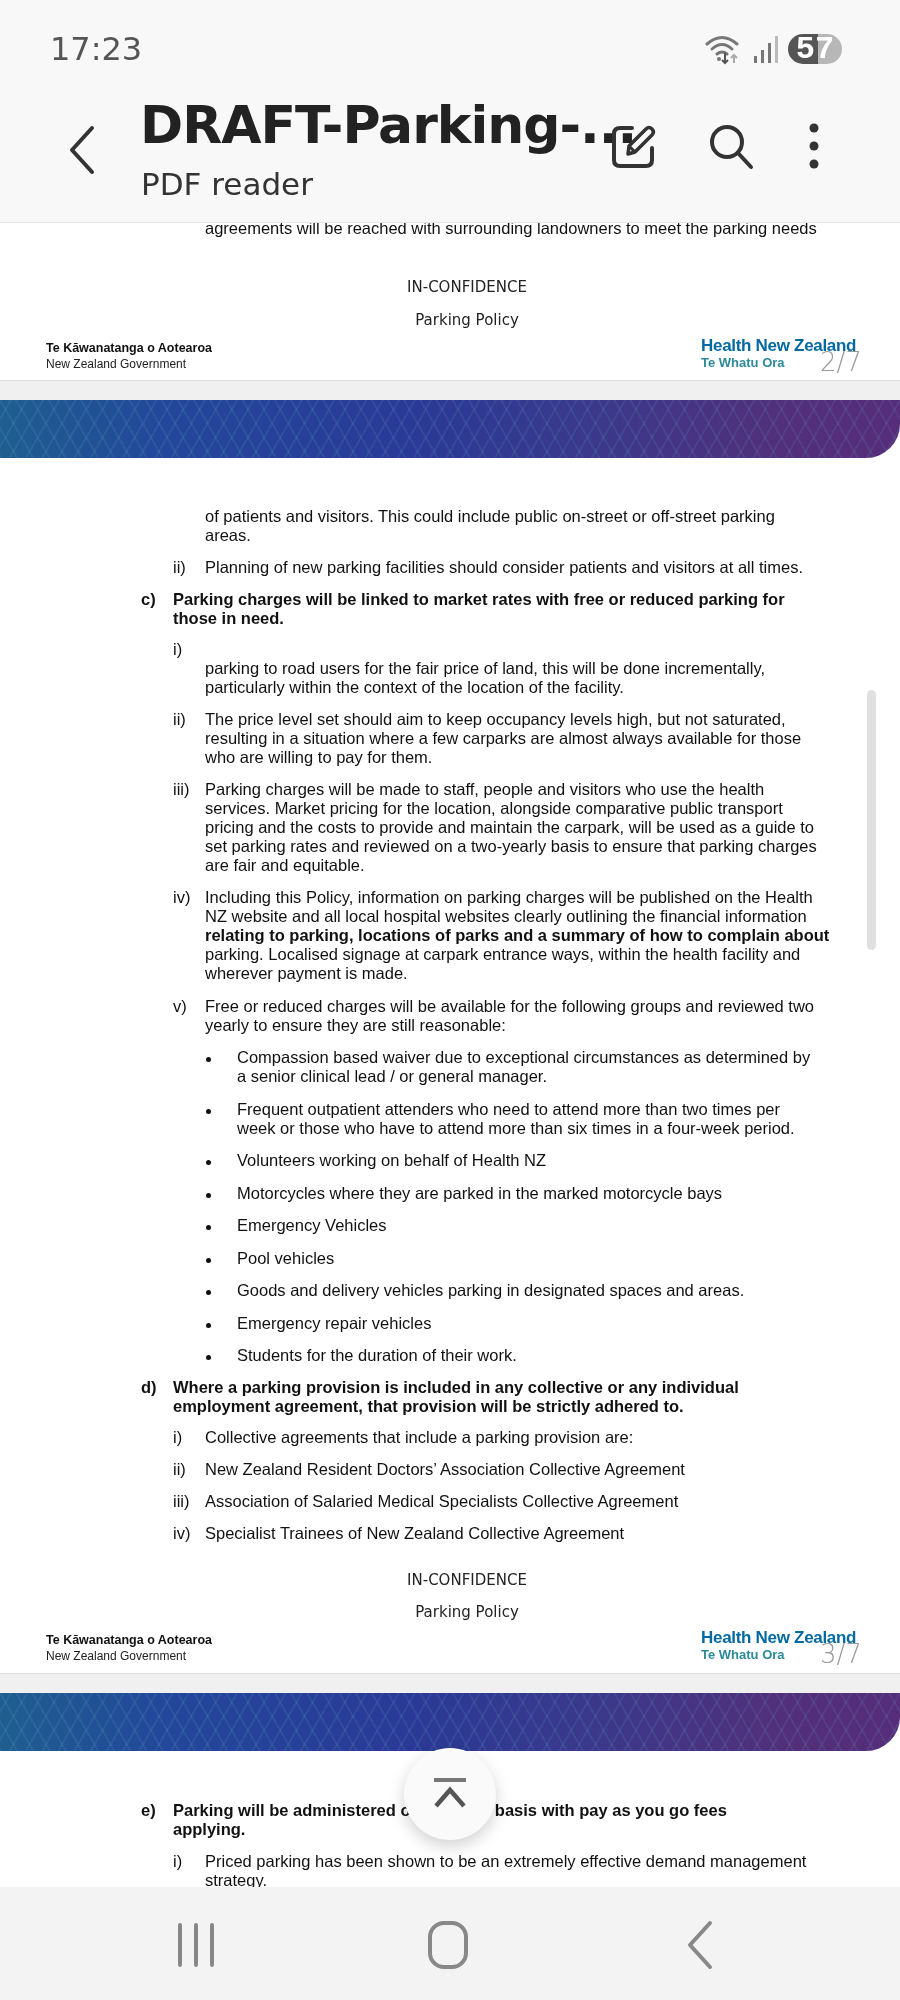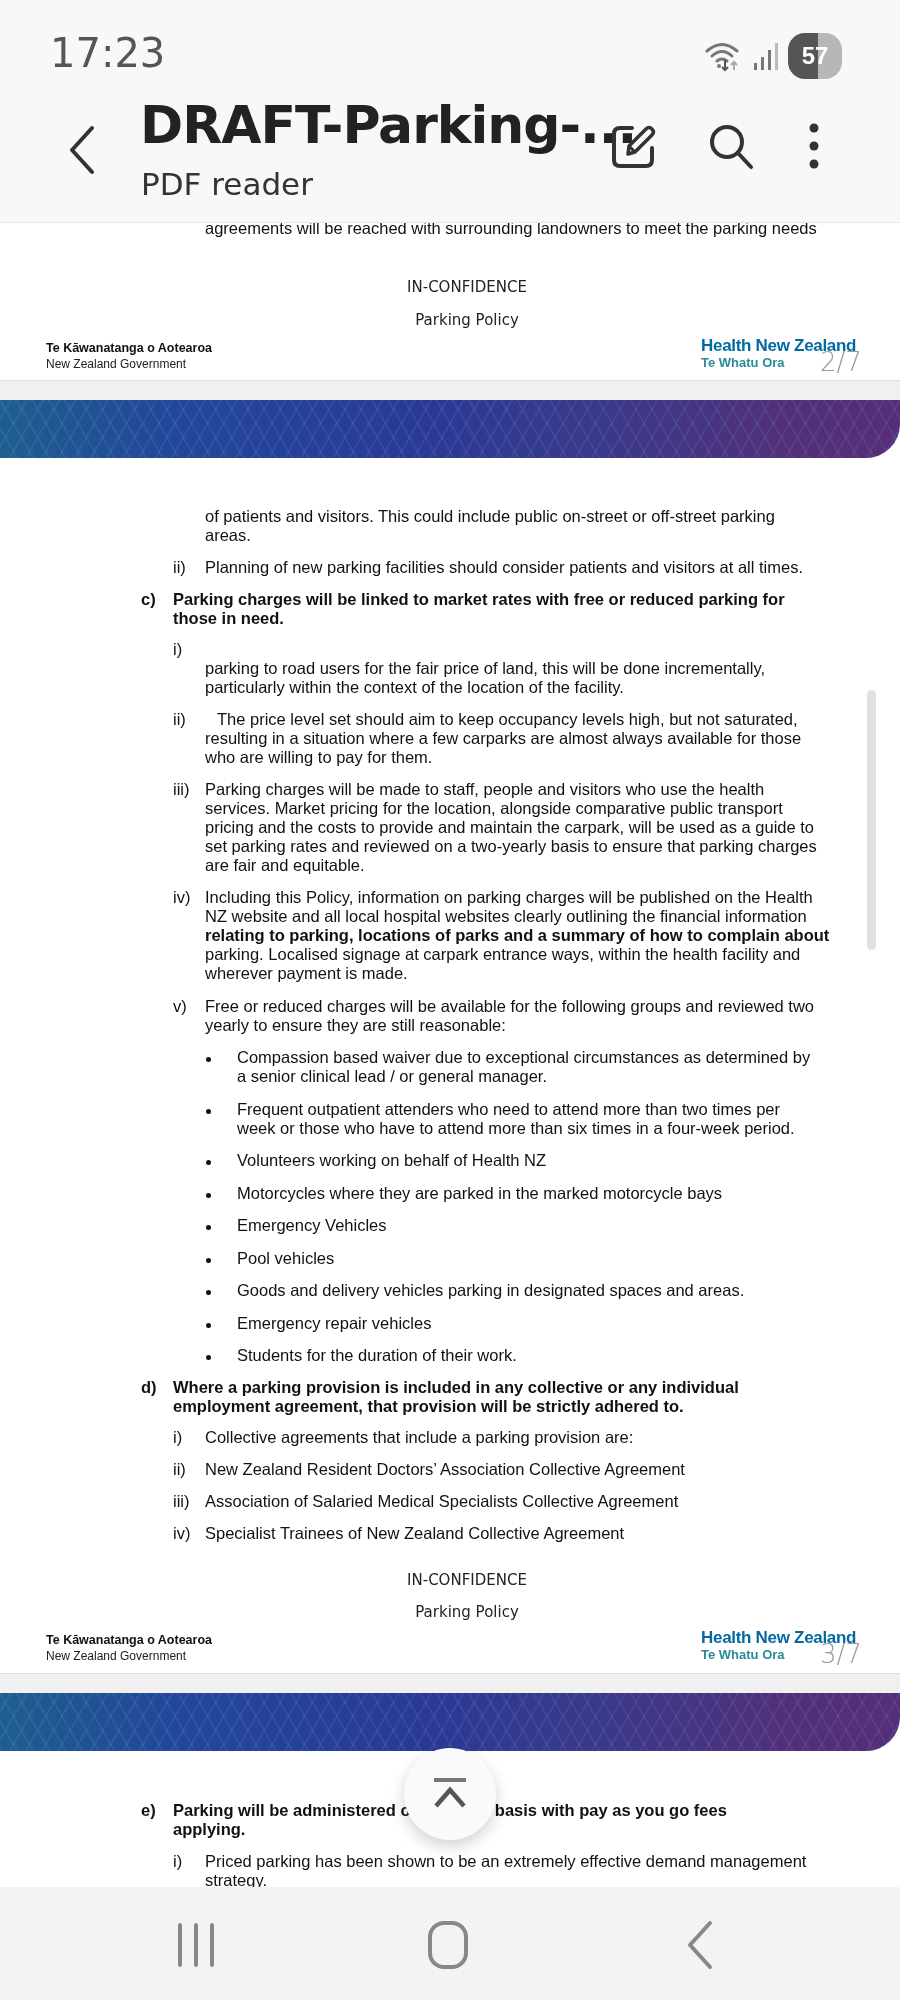--- a/index.html
+++ b/index.html
@@ -1,23 +1,23 @@
 <!DOCTYPE html>
 <html><head>
 <meta charset="utf-8">
 <style>
   * { box-sizing: border-box; margin: 0; padding: 0; }
   html, body { width: 900px; height: 2000px; overflow: hidden; background: #ffffff; }
   body { position: relative; font-family: "Liberation Sans", sans-serif; color: #111; }
 
   
   .topbar { position: absolute; left: 0; top: 0; width: 900px; height: 223px; background: #f8f8f8; z-index: 5; border-bottom: 1px solid #e6e6e6; }
-  .status-time { position: absolute; left: 50px; top: 30px; font-size: 40px; color: #555; font-family: "DejaVu Sans", sans-serif; }
+  .status-time { position: absolute; left: 50px; top: 30px; font-size: 32px; color: #555; font-family: "DejaVu Sans", sans-serif; }
   .status-icons { position: absolute; right: 58px; top: 33px; display: flex; align-items: center; gap: 8px; }
-  .battery { width: 54px; height: 46px; border-radius: 17px; background: linear-gradient(90deg, #555 0 56%, #b7b7b7 56% 100%); color: #fff; font-weight: bold; font-size: 24px; display: flex; align-items: center; justify-content: center; font-family: Liberation Sans, sans-serif; }
+  .battery { width: 54px; height: 30px; border-radius: 17px; background: linear-gradient(90deg, #555 0 56%, #b7b7b7 56% 100%); color: #fff; font-weight: bold; font-size: 32px; display: flex; align-items: center; justify-content: center; font-family: Liberation Mono, monospace; }
   .back-btn { position: absolute; left: 62px; top: 120px; width: 40px; height: 60px; cursor: pointer; }
   .app-title { position: absolute; left: 140px; top: 95px; font-size: 52px; font-weight: bold; color: #222; font-family: "DejaVu Sans", sans-serif; letter-spacing: -1px; }
   .app-subtitle { position: absolute; left: 141px; top: 166px; font-size: 31px; color: #333; font-family: "DejaVu Sans", sans-serif; }
   .tb-icon { position: absolute; top: 120px; width: 52px; height: 52px; cursor: pointer; }
 
   
   .doc { position: absolute; left: 0; top: 0; width: 900px; height: 2000px; }
   .line { position: absolute; font-size: 16.5px; line-height: 19.5px; color: #111; white-space: nowrap; }
   .bold { font-weight: bold; }
   .marker { position: absolute; font-size: 16.5px; line-height: 19.5px; color: #111; }
@@ -72,21 +72,21 @@
 
   <div class="marker bold" style="left:141px; top:590px;">c)</div>
   <div class="line bold" style="left:173px; top:590px;">Parking charges will be linked to market rates with free or reduced parking for</div>
   <div class="line bold" style="left:173px; top:609px;">those in need.</div>
 
   <div class="marker" style="left:173px; top:640px;">i)</div>
   <div class="line" style="left:205px; top:659px;">parking to road users for the fair price of land, this will be done incrementally,</div>
   <div class="line" style="left:205px; top:678px;">particularly within the context of the location of the facility.</div>
 
   <div class="marker" style="left:173px; top:710px;">ii)</div>
-  <div class="line" style="left:205px; top:710px;margin-left:12px;">The price level set should aim to keep occupancy levels high, but not saturated,</div>
+  <div class="line" style="left:205px; top:710px;">The price level set should aim to keep occupancy levels high, but not saturated,</div>
   <div class="line" style="left:205px; top:729px;">resulting in a situation where a few carparks are almost always available for those</div>
   <div class="line" style="left:205px; top:748px;">who are willing to pay for them.</div>
 
   <div class="marker" style="left:173px; top:780px;">iii)</div>
   <div class="line" style="left:205px; top:780px;">Parking charges will be made to staff, people and visitors who use the health</div>
   <div class="line" style="left:205px; top:818px;">pricing and the costs to provide and maintain the carpark, will be used as a guide to</div>
   <div class="line" style="left:205px; top:799px;">services. Market pricing for the location, alongside comparative public transport</div>
   <div class="line" style="left:205px; top:837px;">set parking rates and reviewed on a two-yearly basis to ensure that parking charges</div>
   <div class="line" style="left:205px; top:856px;">are fair and equitable.</div>
 

